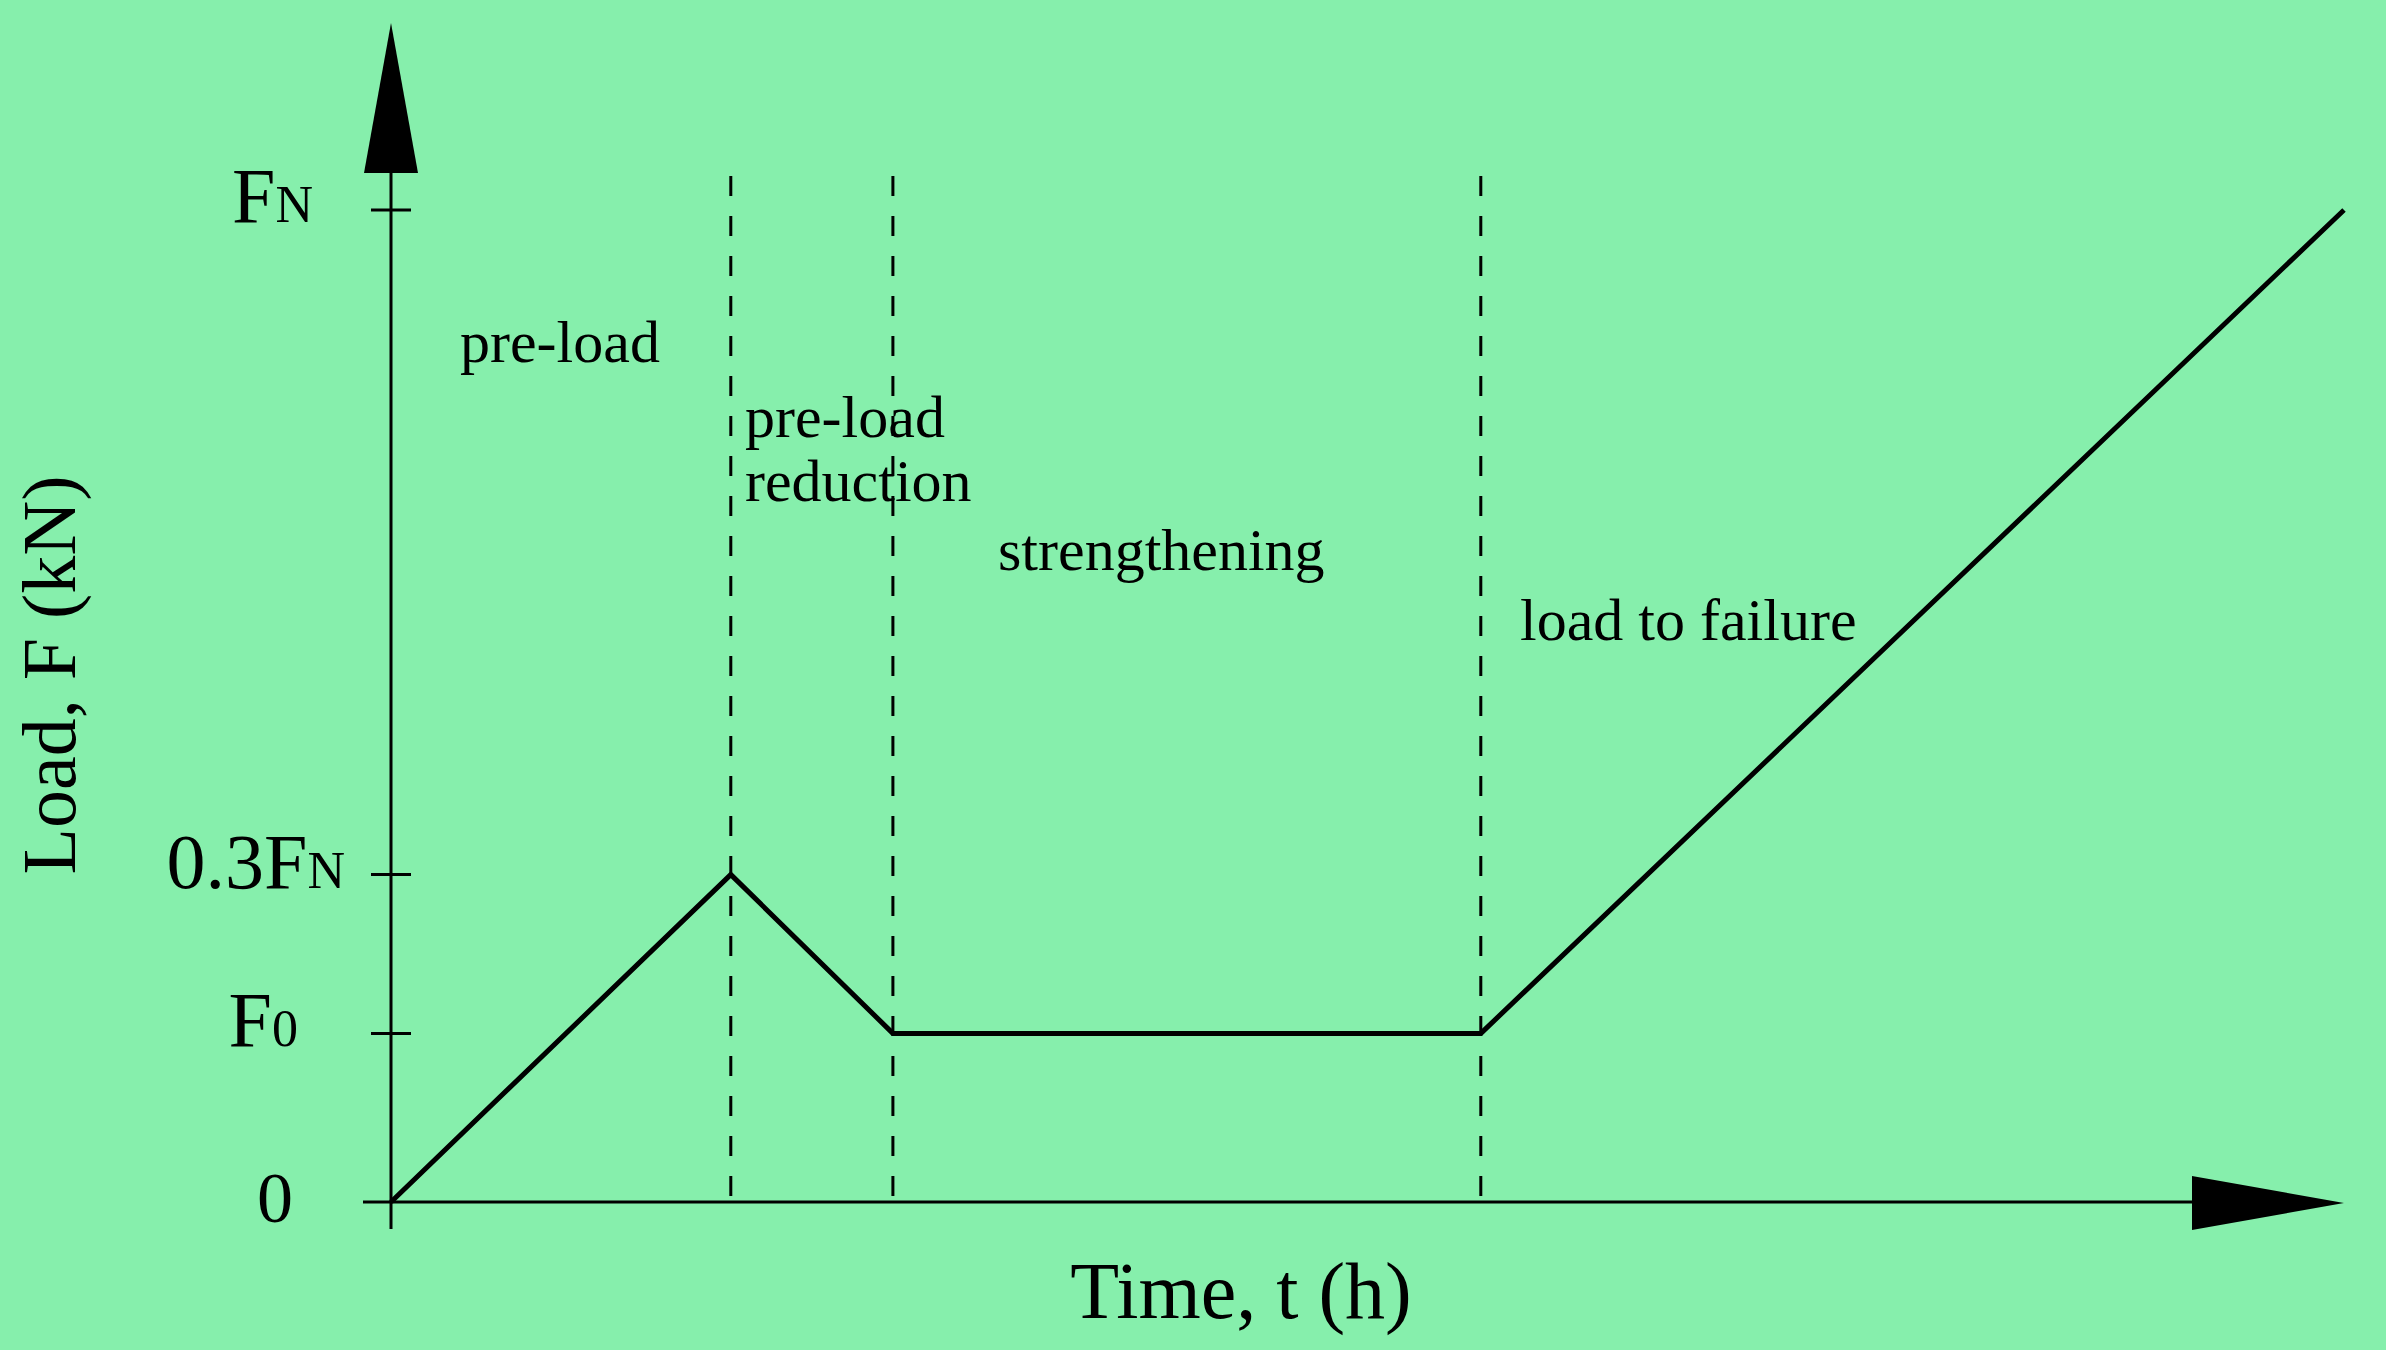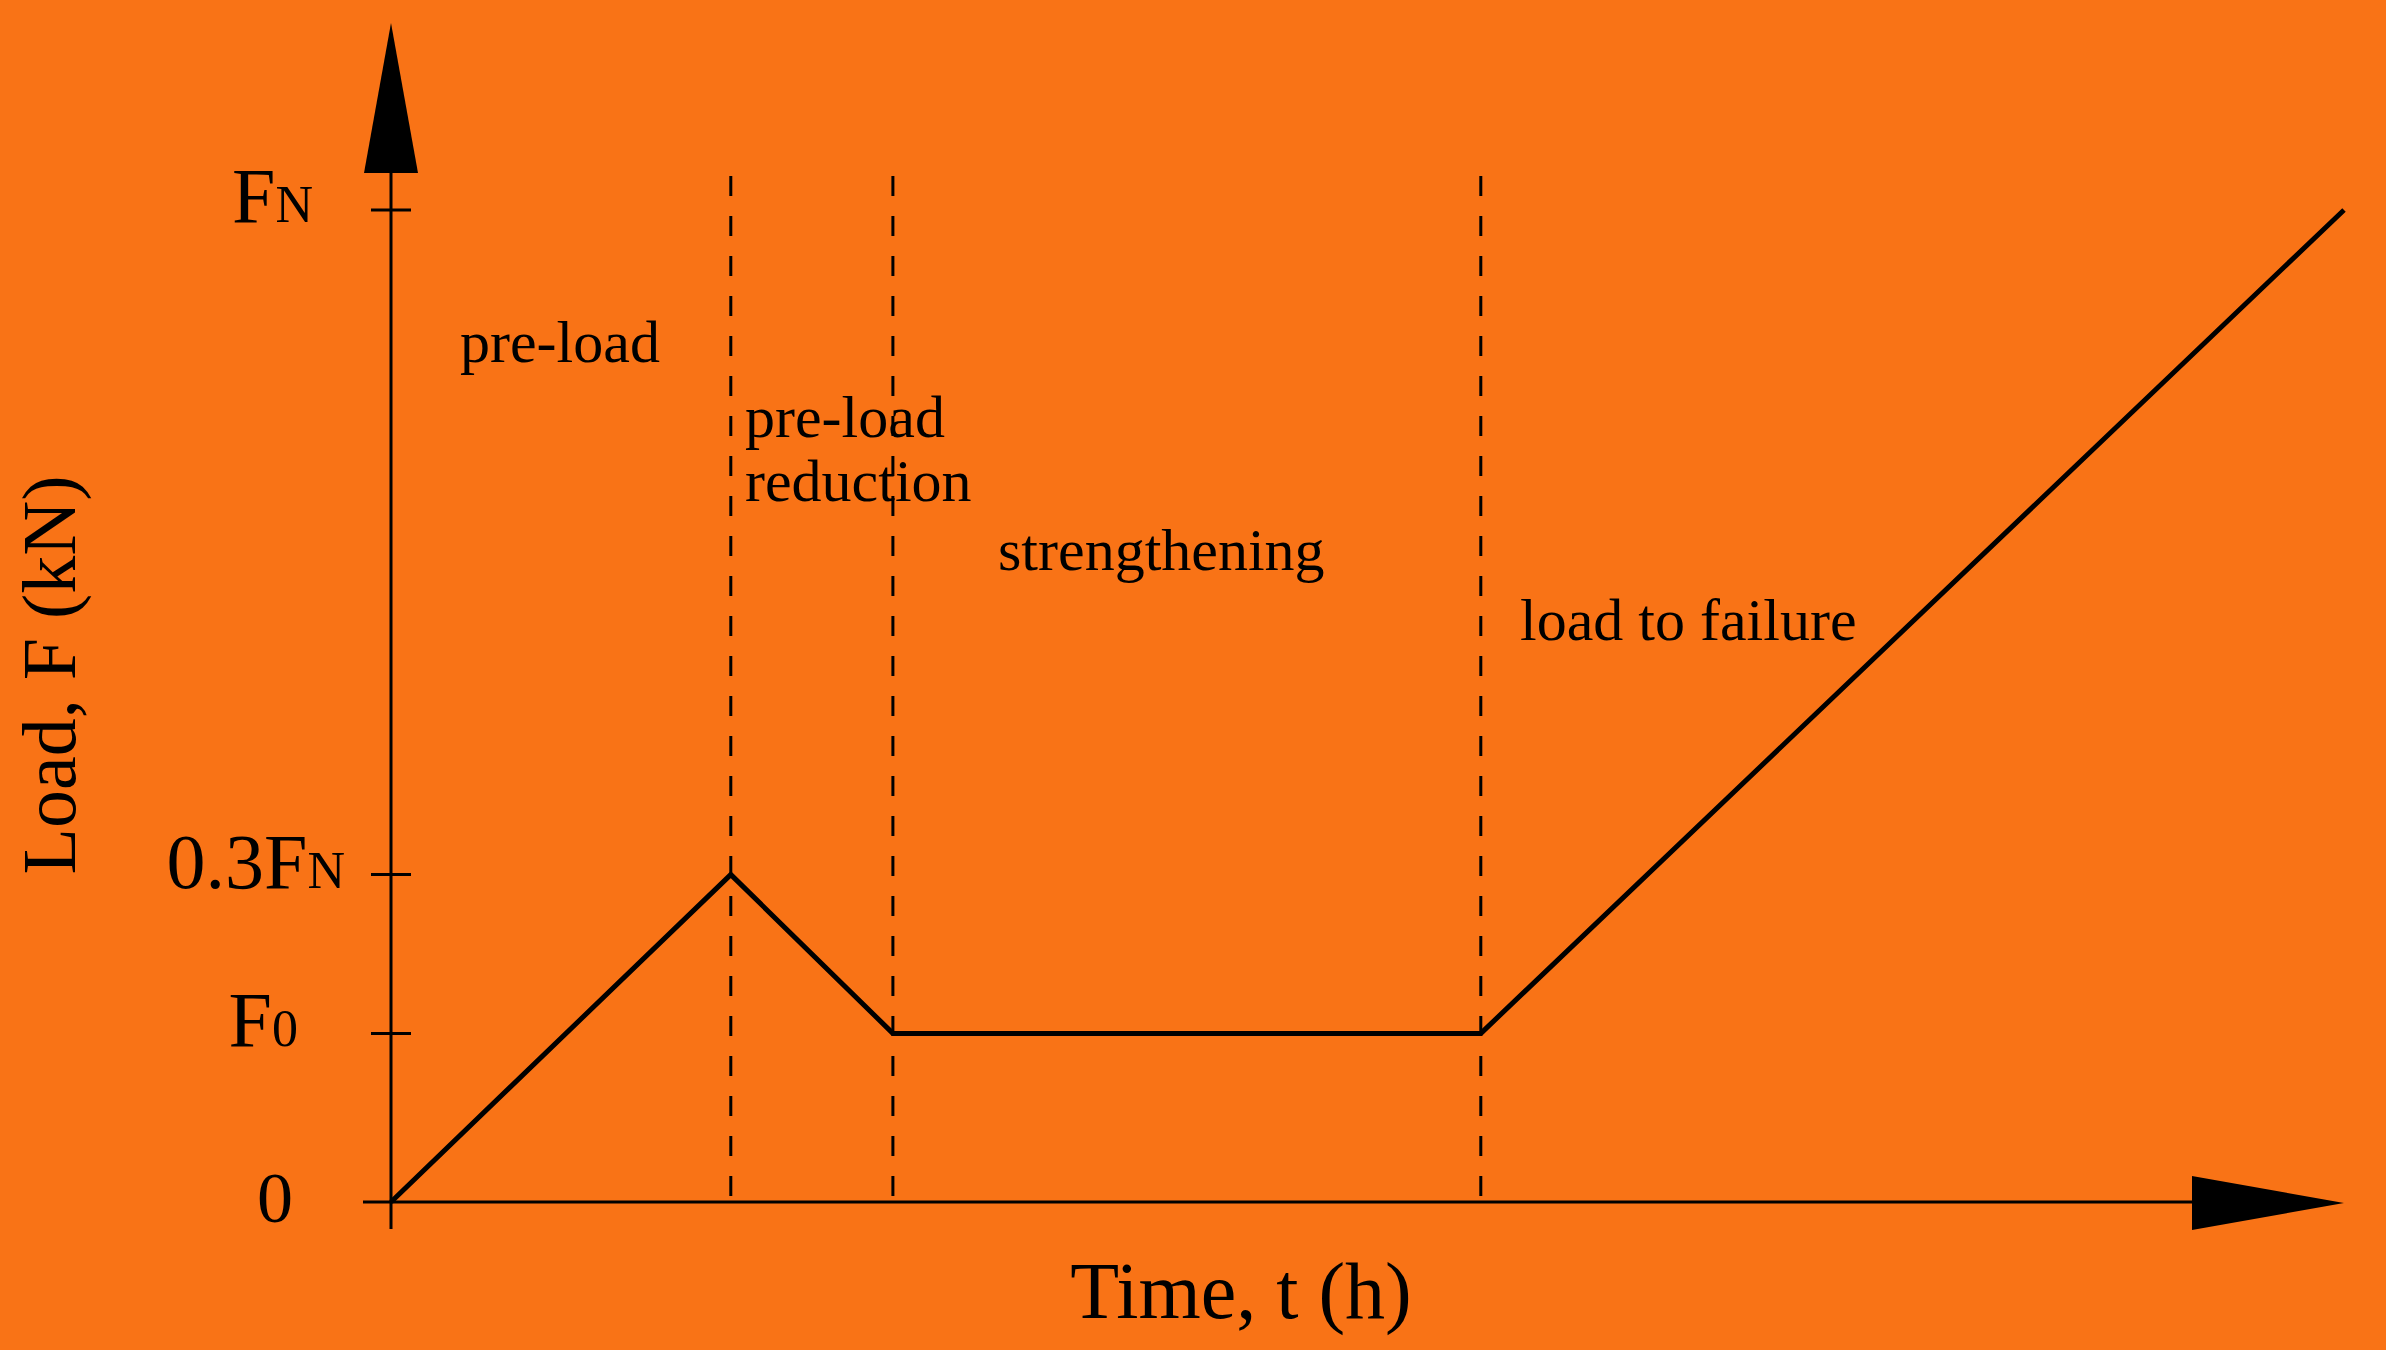--- a/index.html
+++ b/index.html
@@ -1,20 +1,20 @@
 <!DOCTYPE html>
 <html><head>
 <meta charset="utf-8">
 <style>
   html, body { margin: 0; padding: 0; background: #ffffff; }
   .stage {
     position: relative;
     width: 2386px;
     height: 1350px;
-    background: #f97316;
+    background: #86efac;
     overflow: hidden;
   }
   svg { display: block; width: 100%; height: 100%; }
   text {
     fill: #000000;
     font-family: "Liberation Serif", "DejaVu Serif", serif;
   }
   .tick-label { font-size: 78px; }
   .tick-sub   { font-size: 52px; }
   .zero-label { font-size: 72px; }

